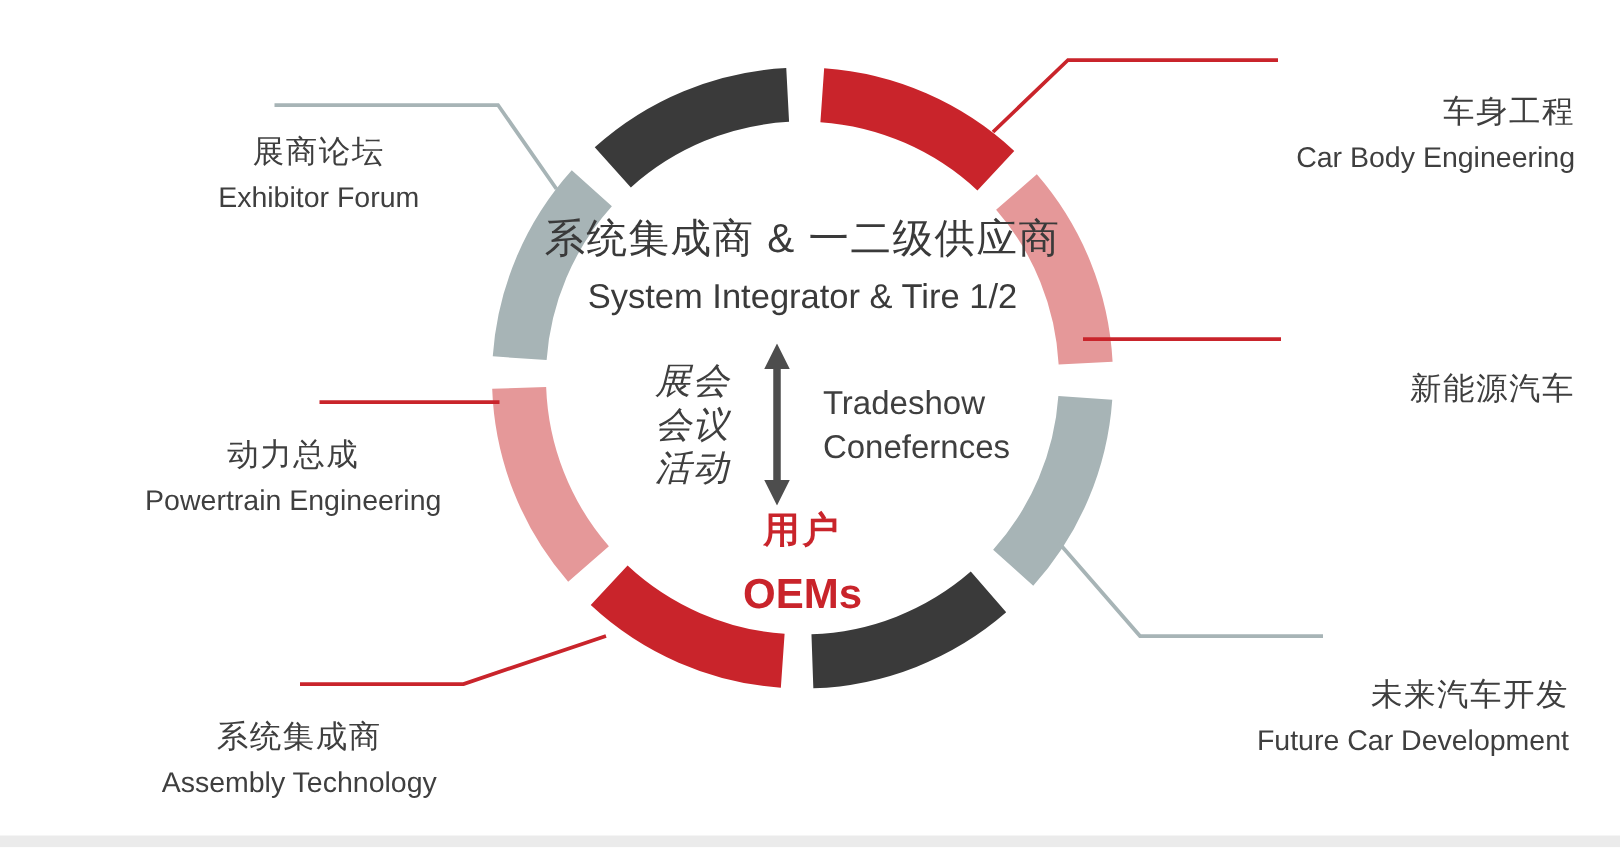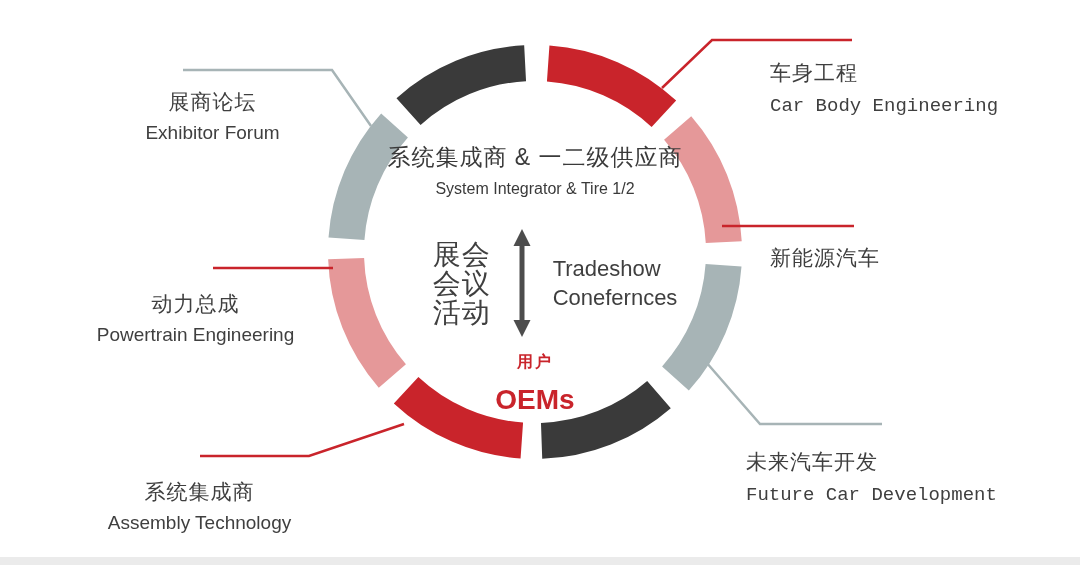--- a/index.html
+++ b/index.html
@@ -15,36 +15,36 @@
     overflow: hidden;
   }
   .svg-layer {
     position: absolute; left: 0; top: 0;
     width: 1080px; height: 565px;
   }
   .label { position: absolute; color: #3f3f3f; }
   .label .cn { font-size: 21px; line-height: 1.1; letter-spacing: 1px; }
   .label .en { font-size: 19px; line-height: 1.1; margin-top: 10px; }
   .t-center { text-align: center; }
-  .t-left { text-align: left; font-family: Liberation Mono, monospace; }
+  .t-left { text-align: right; }
   .center-block { position: absolute; color: #3a3a3a; text-align: center; }
-  .center-block .cn { font-size: 23px; line-height: 1.1; letter-spacing: 1px; }
-  .center-block .en { font-size: 16px; line-height: 1.1; margin-top: 10px; }
+  .center-block .cn { font-size: 27px; line-height: 1.1; letter-spacing: 1px; }
+  .center-block .en { font-size: 23px; line-height: 1.1; margin-top: 10px; }
   .activities {
     position: absolute; left: 350px; top: 229px; width: 410px;
     display: flex; justify-content: center; align-items: center; gap: 18px;
     color: #3f3f3f;
   }
-  .act-cn { font-size: 28px; line-height: 29px; text-align: center; letter-spacing: 1px; }
+  .act-cn { font-size: 24px; line-height: 29px; text-align: center; letter-spacing: 1px; font-style: italic; }
   .act-en { font-size: 22px; line-height: 29px; text-align: left; }
   .oem-block {
     position: absolute; left: 335px; top: 341px; width: 400px;
     text-align: center; font-weight: bold;
   }
-  .oem-block .cn { font-size: 16px; line-height: 1.1; letter-spacing: 2px; margin-top: 12px; }
+  .oem-block .cn { font-size: 24px; line-height: 1.1; letter-spacing: 2px; }
   .oem-block .en { font-size: 28px; line-height: 1.1; margin-top: 14px; }
   .bottom-strip {
     position: absolute; left: 0; bottom: 0; width: 100%; height: 8px;
     background: #ebebeb;
   }
 </style>
 </head>
 <body>
 
 <div class="canvas">

